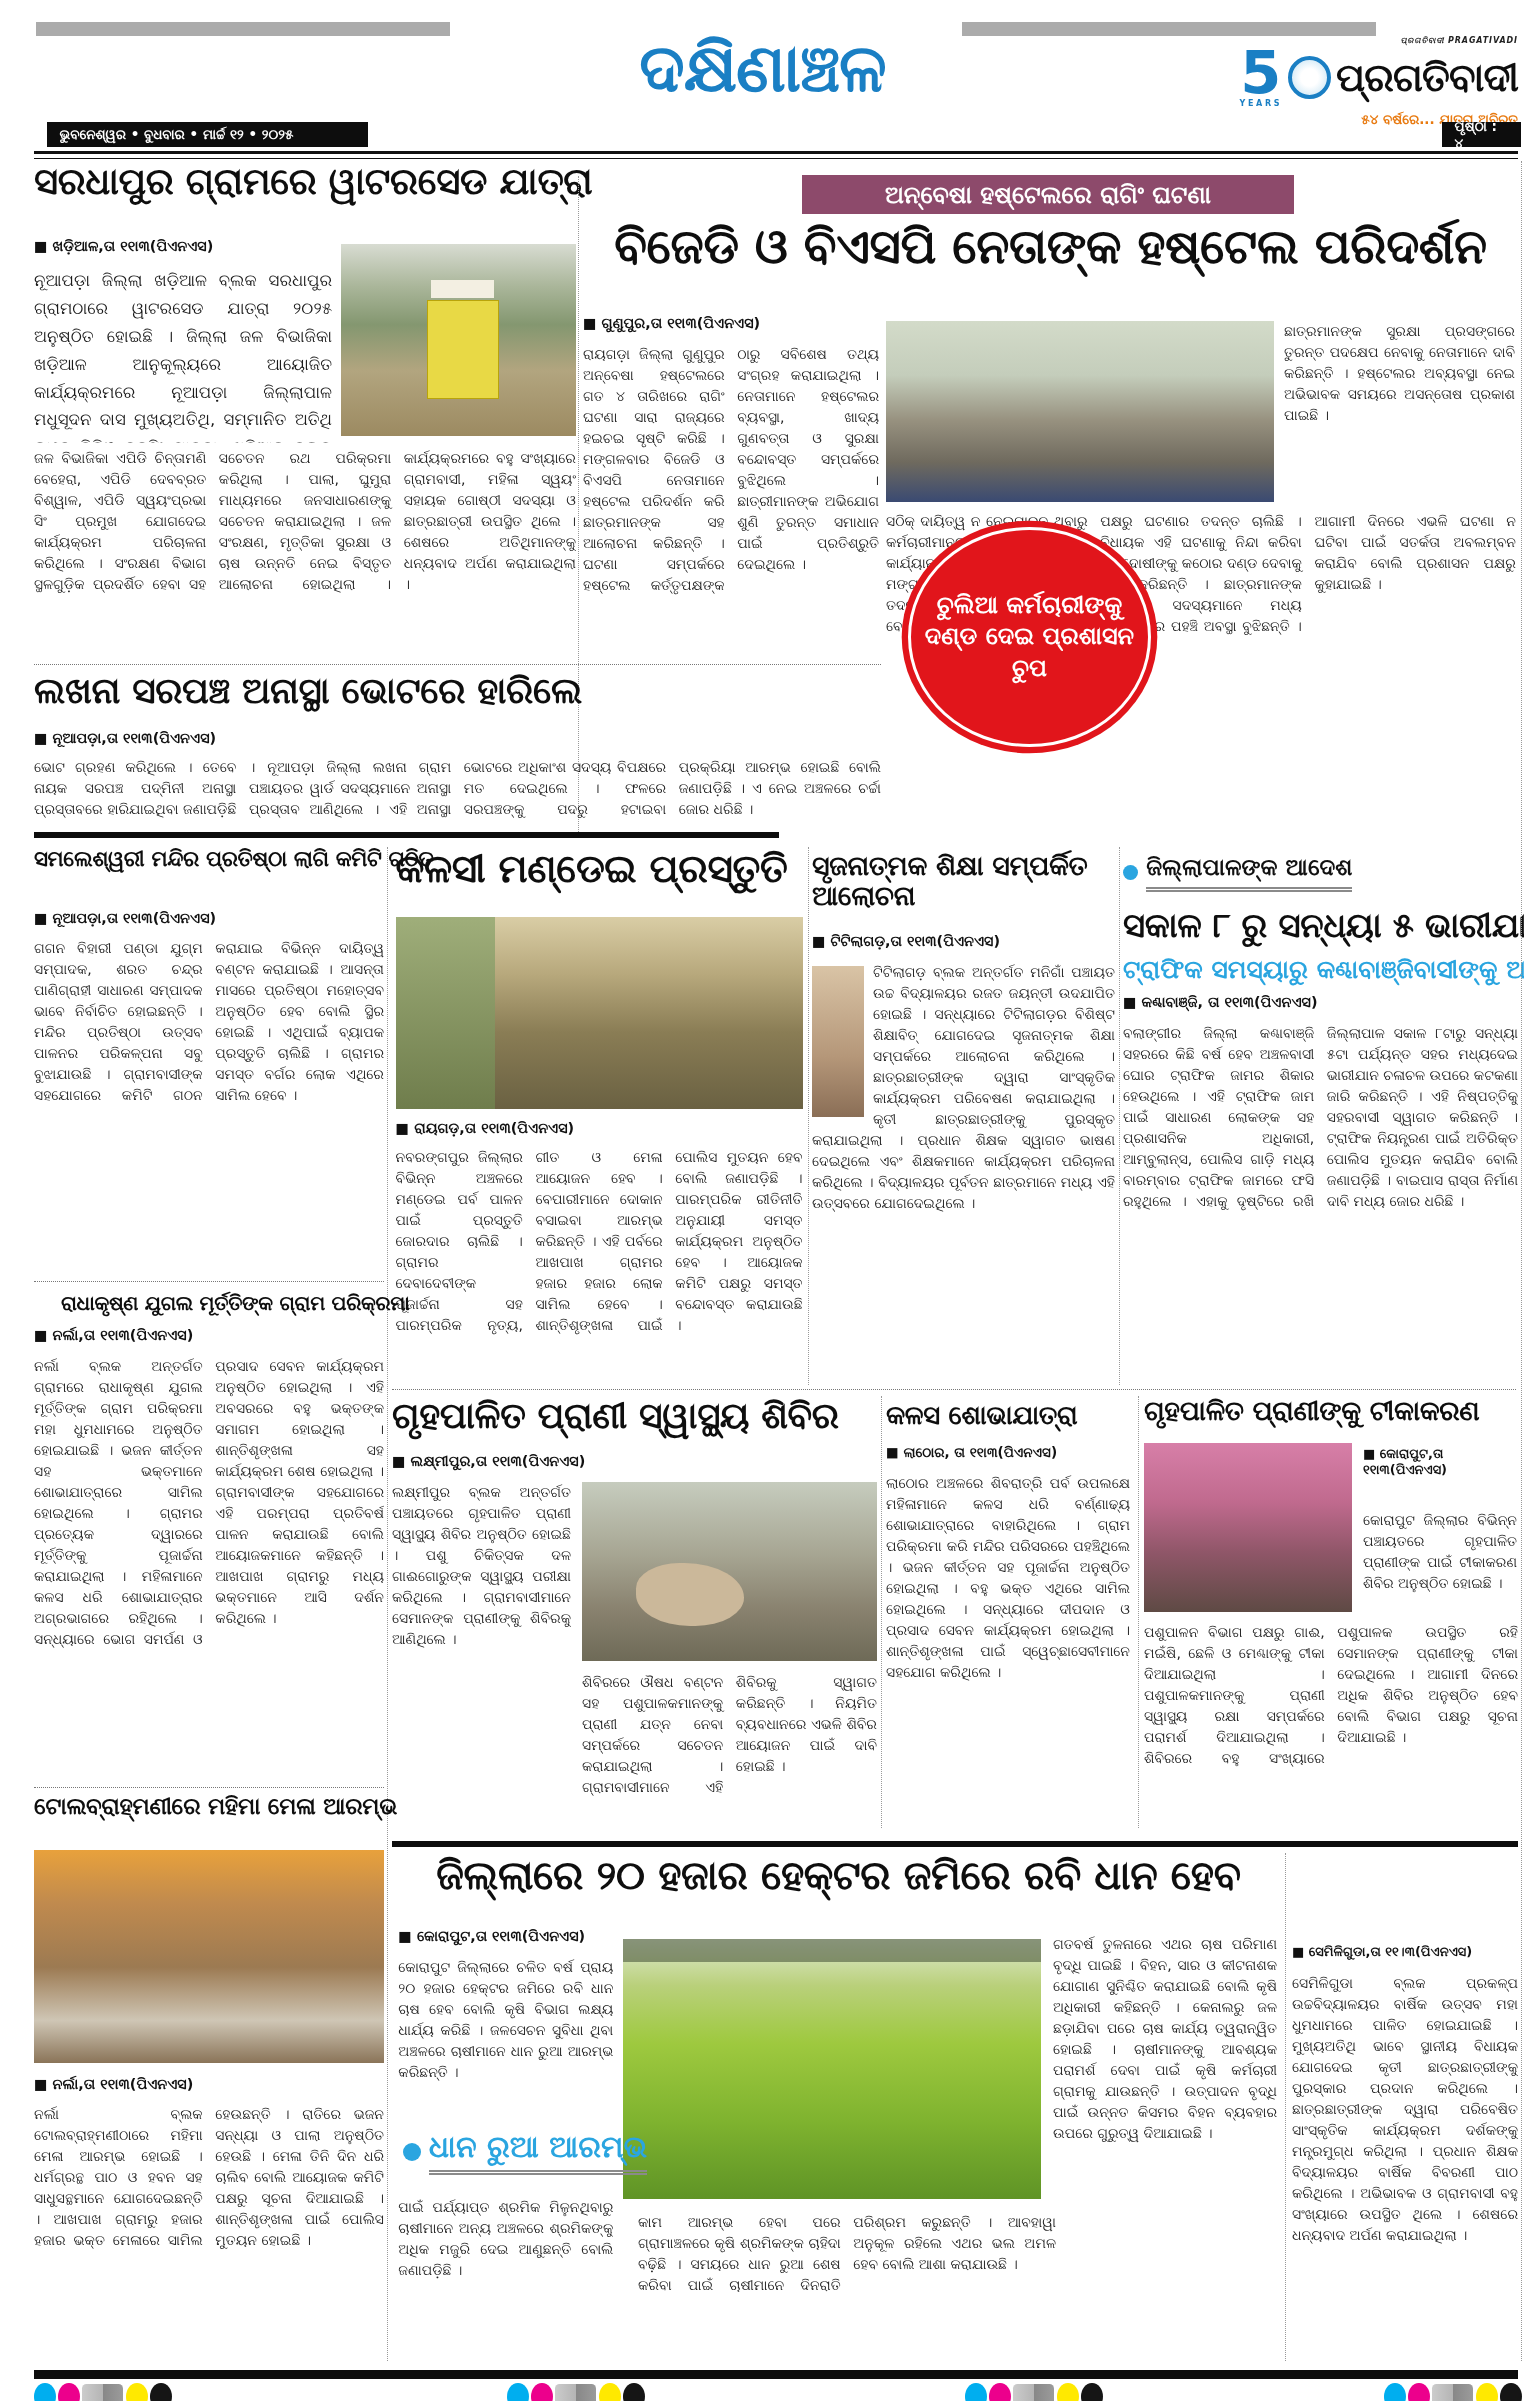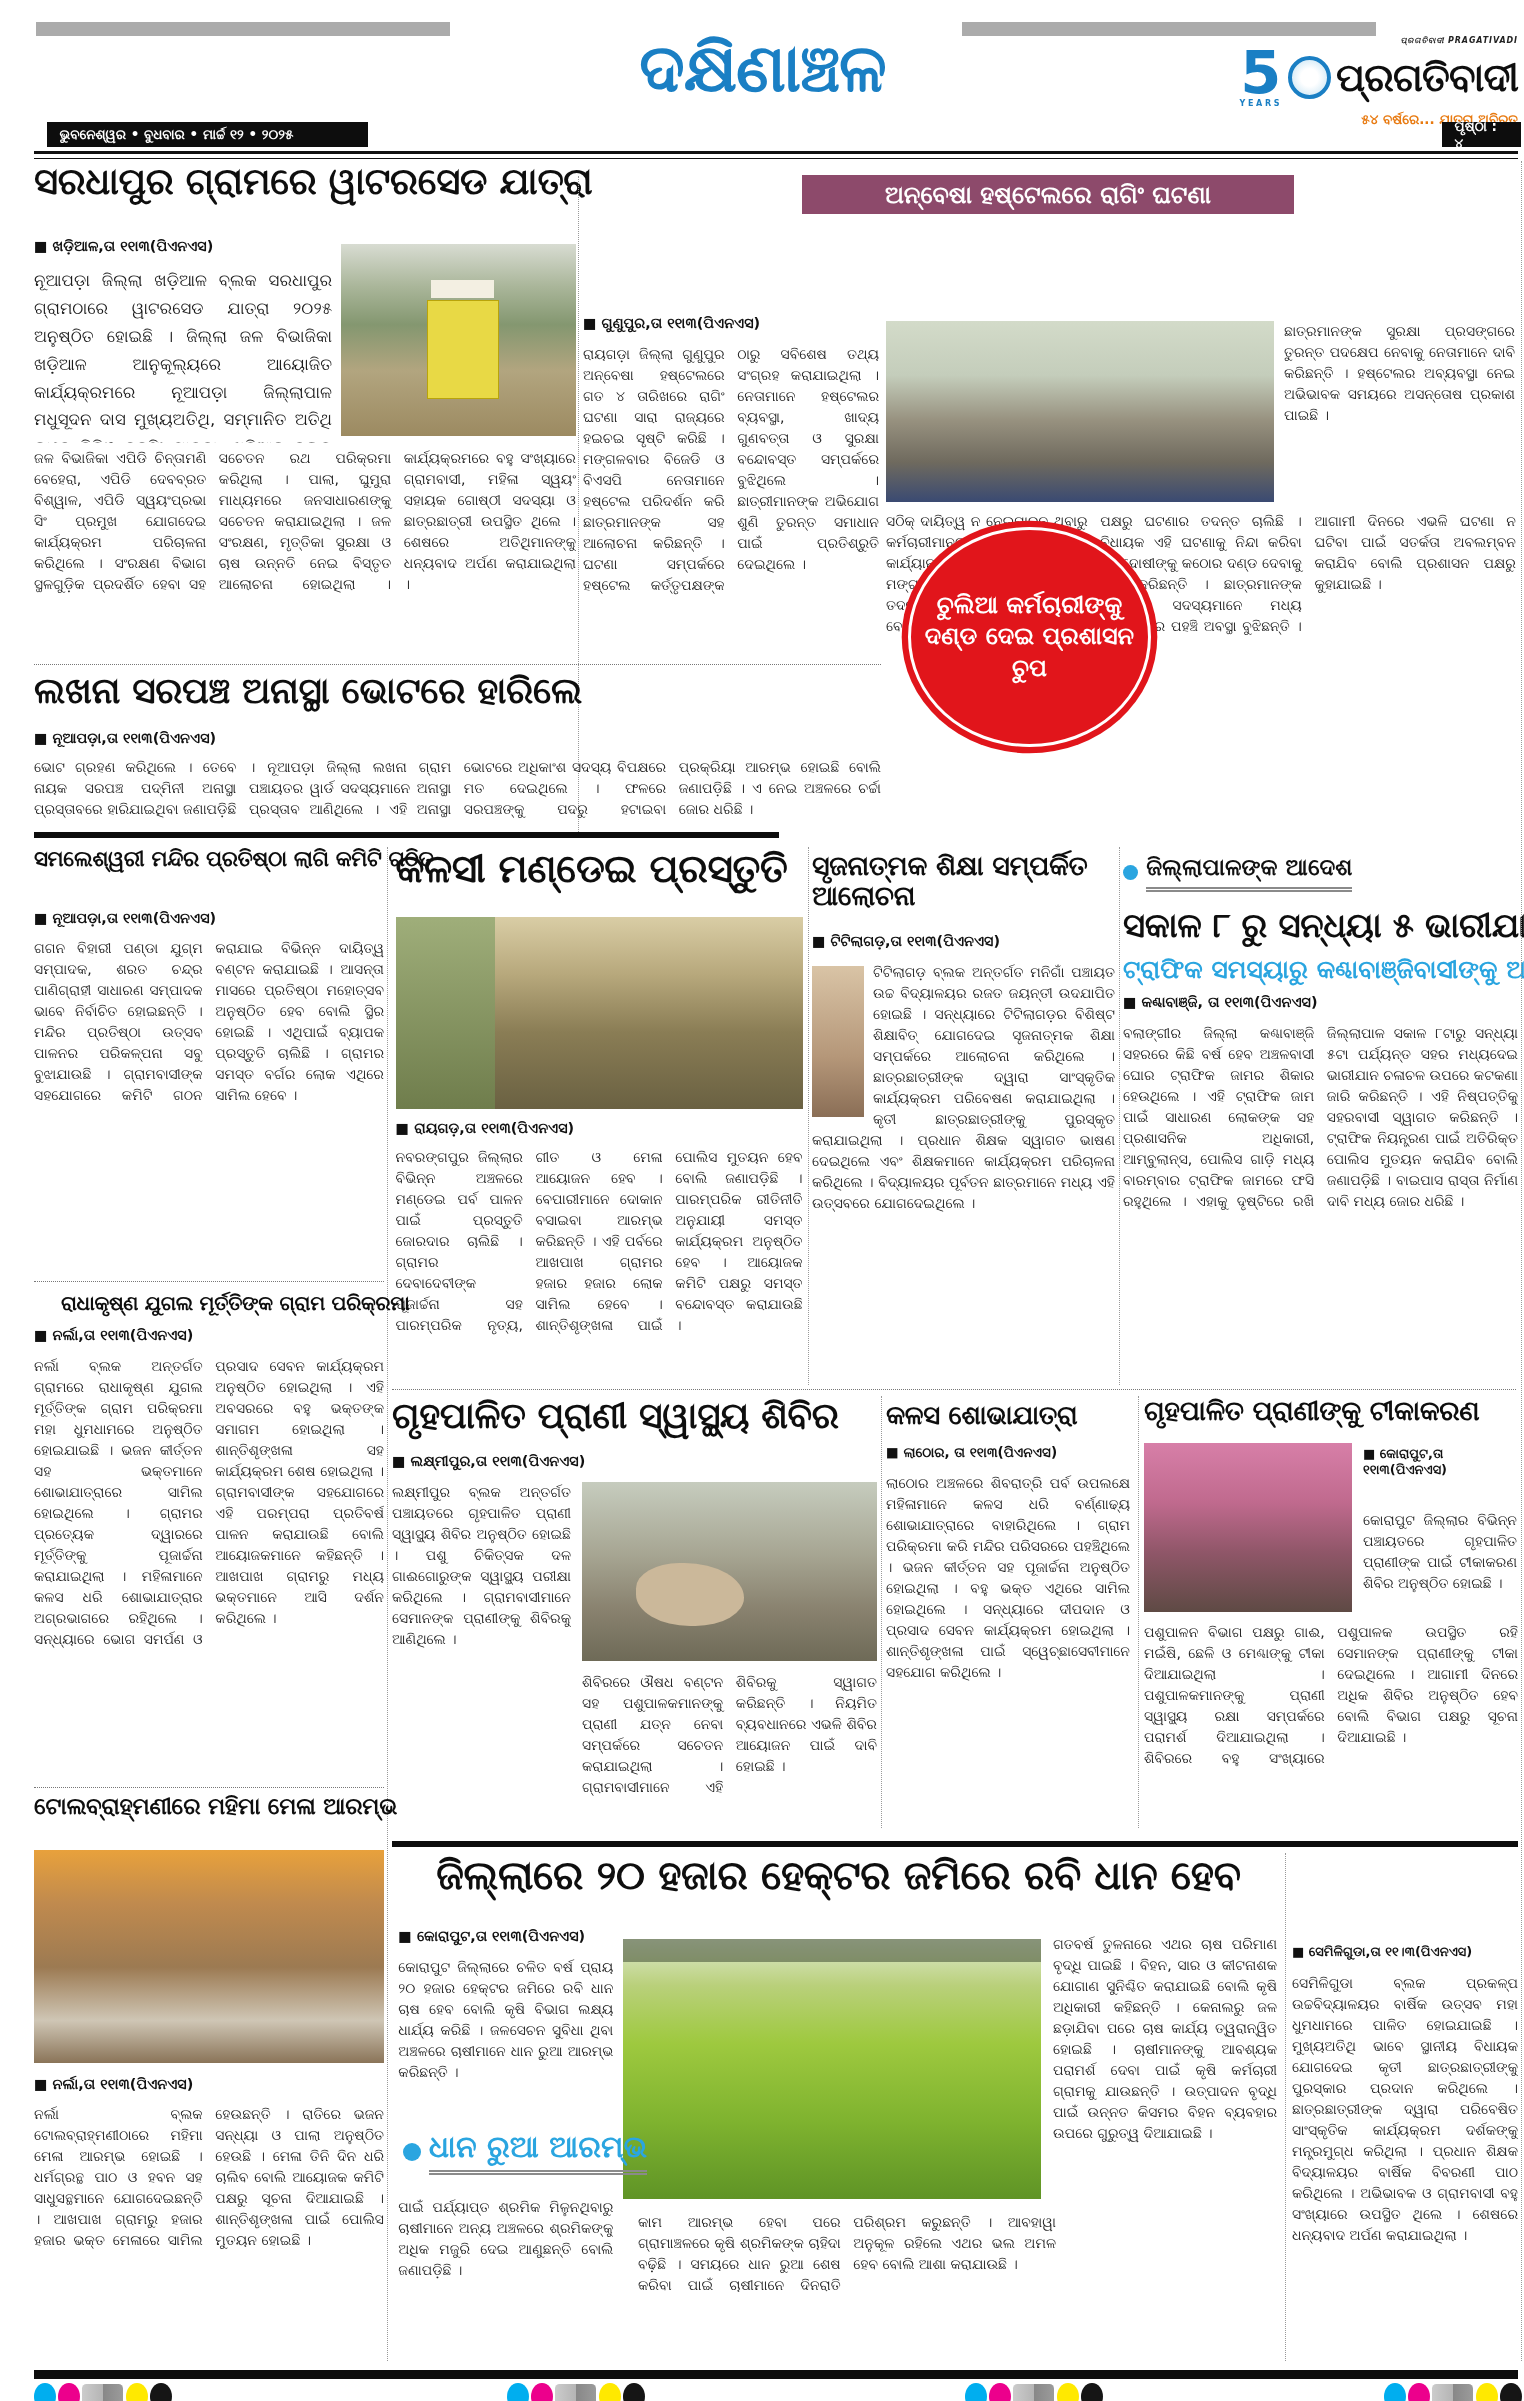--- a/index.html
+++ b/index.html
@@ -81,20 +81,21 @@
     <div class="abs lead-txt" style="left:0;top:106px;width:298px;height:176px;">ନୂଆପଡ଼ା ଜିଲ୍ଲା ଖଡ଼ିଆଳ ବ୍ଲକ ସରଧାପୁର ଗ୍ରାମଠାରେ ୱାଟରସେଡ ଯାତ୍ରା ୨୦୨୫ ଅନୁଷ୍ଠିତ ହୋଇଛି । ଜିଲ୍ଲା ଜଳ ବିଭାଜିକା ଖଡ଼ିଆଳ ଆନୁକୂଲ୍ୟରେ ଆୟୋଜିତ କାର୍ଯ୍ୟକ୍ରମରେ ନୂଆପଡ଼ା ଜିଲ୍ଲାପାଳ ମଧୁସୂଦନ ଦାସ ମୁଖ୍ୟଅତିଥି, ସମ୍ମାନିତ ଅତିଥି ଭାବେ ବିଡିଓ ନରସିଂ ଗାଡ଼ବା, ଖଡ଼ିଆଳ ବ୍ଲକ ଅଧ୍ୟକ୍ଷା ପୁଷ୍ପାଞ୍ଜଳି ନନ୍ଦ, ଜିଲ୍ଲା କୃଷି ଅଧିକାରୀ ପ୍ରଦୀପ ବେଉରା, ଜିଲ୍ଲାପରିଷଦ ଉପାଧ୍ୟକ୍ଷା ଦୀପିକା ଦୀପ ଯୋଗଦେଇଥିଲେ ।</div>
     <div class="abs photo" style="left:307px;top:83px;width:235px;height:192px;background:linear-gradient(180deg,#d8dcd2 0%,#aab69a 22%,#849770 42%,#b2a57f 66%,#9c8a61 100%);">
       <div class="plaque" style="left:86px;top:56px;width:70px;height:97px;"></div>
       <div class="plaque2" style="left:90px;top:36px;width:63px;height:18px;"></div>
     </div>
     <div class="abs body-txt cols3" style="left:0;top:287px;width:542px;height:212px;">ଜଳ ବିଭାଜିକା ଏପିଡି ଚିନ୍ତାମଣି ବେହେରା, ଏପିଡି ଦେବବ୍ରତ ବିଶ୍ୱାଳ, ଏପିଡି ସ୍ୱୟଂପ୍ରଭା ସିଂ ପ୍ରମୁଖ ଯୋଗଦେଇ କାର୍ଯ୍ୟକ୍ରମ ପରିଚାଳନା କରିଥିଲେ । ସଂରକ୍ଷଣ ବିଭାଗ ସ୍ଥଳଗୁଡ଼ିକ ପ୍ରଦର୍ଶିତ ହେବା ସହ ସଚେତନ ରଥ ପରିକ୍ରମା କରିଥିଲା । ପାଲା, ଘୁମୁରା ମାଧ୍ୟମରେ ଜନସାଧାରଣଙ୍କୁ ସଚେତନ କରାଯାଇଥିଲା । ଜଳ ସଂରକ୍ଷଣ, ମୃତ୍ତିକା ସୁରକ୍ଷା ଓ ଚାଷ ଉନ୍ନତି ନେଇ ବିସ୍ତୃତ ଆଲୋଚନା ହୋଇଥିଲା । କାର୍ଯ୍ୟକ୍ରମରେ ବହୁ ସଂଖ୍ୟାରେ ଗ୍ରାମବାସୀ, ମହିଳା ସ୍ୱୟଂ ସହାୟକ ଗୋଷ୍ଠୀ ସଦସ୍ୟା ଓ ଛାତ୍ରଛାତ୍ରୀ ଉପସ୍ଥିତ ଥିଲେ । ଶେଷରେ ଅତିଥିମାନଙ୍କୁ ଧନ୍ୟବାଦ ଅର୍ପଣ କରାଯାଇଥିଲା ।</div>
   </div>
 
   <div class="abs" style="left:583px;top:161px;width:935px;height:671px;">
     <div class="abs kicker-purple" style="left:219px;top:14.4px;width:492px;">ଅନ୍ବେଷା ହଷ୍ଟେଲରେ ରାଗିଂ ଘଟଣା</div>
+    <div class="abs headline" style="left:0;top:59px;width:935px;font-size:48px;text-align:center;">ବିଜେଡି ଓ ବିଏସପି ନେତାଙ୍କ ହଷ୍ଟେଲ ପରିଦର୍ଶନ</div>
     <div class="abs byline" style="left:0;top:154px;">■ ଗୁଣୁପୁର,ତା ୧୧ା୩(ପିଏନଏସ)</div>
     <div class="abs body-txt cols2" style="left:0;top:183px;width:296px;height:470px;">ରାୟଗଡ଼ା ଜିଲ୍ଲା ଗୁଣୁପୁର ଅନ୍ବେଷା ହଷ୍ଟେଲରେ ଗତ ୪ ତାରିଖରେ ରାଗିଂ ଘଟଣା ସାରା ରାଜ୍ୟରେ ହଇଚଇ ସୃଷ୍ଟି କରିଛି । ମଙ୍ଗଳବାର ବିଜେଡି ଓ ବିଏସପି ନେତାମାନେ ହଷ୍ଟେଲ ପରିଦର୍ଶନ କରି ଛାତ୍ରମାନଙ୍କ ସହ ଆଲୋଚନା କରିଛନ୍ତି । ଘଟଣା ସମ୍ପର୍କରେ ହଷ୍ଟେଲ କର୍ତ୍ତୃପକ୍ଷଙ୍କ ଠାରୁ ସବିଶେଷ ତଥ୍ୟ ସଂଗ୍ରହ କରାଯାଇଥିଲା । ନେତାମାନେ ହଷ୍ଟେଲର ବ୍ୟବସ୍ଥା, ଖାଦ୍ୟ ଗୁଣବତ୍ତା ଓ ସୁରକ୍ଷା ବନ୍ଦୋବସ୍ତ ସମ୍ପର୍କରେ ବୁଝିଥିଲେ । ଛାତ୍ରୀମାନଙ୍କ ଅଭିଯୋଗ ଶୁଣି ତୁରନ୍ତ ସମାଧାନ ପାଇଁ ପ୍ରତିଶ୍ରୁତି ଦେଇଥିଲେ ।</div>
     <div class="abs photo" style="left:303px;top:160px;width:388px;height:181px;background:linear-gradient(180deg,#d3dbc9 0%,#c4cdbb 30%,#97917f 55%,#6f6a5e 78%,#3a4a72 100%);"></div>
     <div class="abs body-txt" style="left:701px;top:160px;width:231px;height:181px;">ଛାତ୍ରମାନଙ୍କ ସୁରକ୍ଷା ପ୍ରସଙ୍ଗରେ ତୁରନ୍ତ ପଦକ୍ଷେପ ନେବାକୁ ନେତାମାନେ ଦାବି କରିଛନ୍ତି । ହଷ୍ଟେଲର ଅବ୍ୟବସ୍ଥା ନେଇ ଅଭିଭାବକ ସମୟରେ ଅସନ୍ତୋଷ ପ୍ରକାଶ ପାଇଛି ।</div>
     <div class="abs body-txt cols3" style="left:303px;top:350px;width:630px;height:319px;">ସଠିକ୍ ଦାୟିତ୍ୱ ନ ନେଇପାରୁନ ଥିବାରୁ କର୍ମଚାରୀମାନଙ୍କ ଉପରେ କାର୍ଯ୍ୟାନୁଷ୍ଠାନ ଗ୍ରହଣ କରାଯାଇଛି । ମଙ୍ଗଳ ସମ୍ପ୍ରସାରଣ ଅଧିକାରୀ ତଦନ୍ତ କରି ରିପୋର୍ଟ ପ୍ରଦାନ କରିବେ ବୋଲି କୁହାଯାଇଛି । ଜିଲ୍ଲା ପ୍ରଶାସନ ପକ୍ଷରୁ ଘଟଣାର ତଦନ୍ତ ଚାଲିଛି । ବିଧାୟକ ଏହି ଘଟଣାକୁ ନିନ୍ଦା କରିବା ସହ ଦୋଷୀଙ୍କୁ କଠୋର ଦଣ୍ଡ ଦେବାକୁ ଦାବି କରିଛନ୍ତି । ଛାତ୍ରମାନଙ୍କ ପରିବାର ସଦସ୍ୟମାନେ ମଧ୍ୟ ହଷ୍ଟେଲରେ ପହଞ୍ଚି ଅବସ୍ଥା ବୁଝିଛନ୍ତି । ଆଗାମୀ ଦିନରେ ଏଭଳି ଘଟଣା ନ ଘଟିବା ପାଇଁ ସତର୍କତା ଅବଲମ୍ବନ କରାଯିବ ବୋଲି ପ୍ରଶାସନ ପକ୍ଷରୁ କୁହାଯାଇଛି ।</div>
     <div class="abs badge" style="left:325px;top:366px;width:219px;height:196px;">ଚୁଲିଆ କର୍ମଚାରୀଙ୍କୁ ଦଣ୍ଡ ଦେଇ ପ୍ରଶାସନ ଚୁପ</div>
   </div>
 
   <div class="abs dotv" style="left:578px;top:176px;height:660px;"></div>
   <div class="abs doth" style="left:34px;top:664px;width:847px;"></div>

